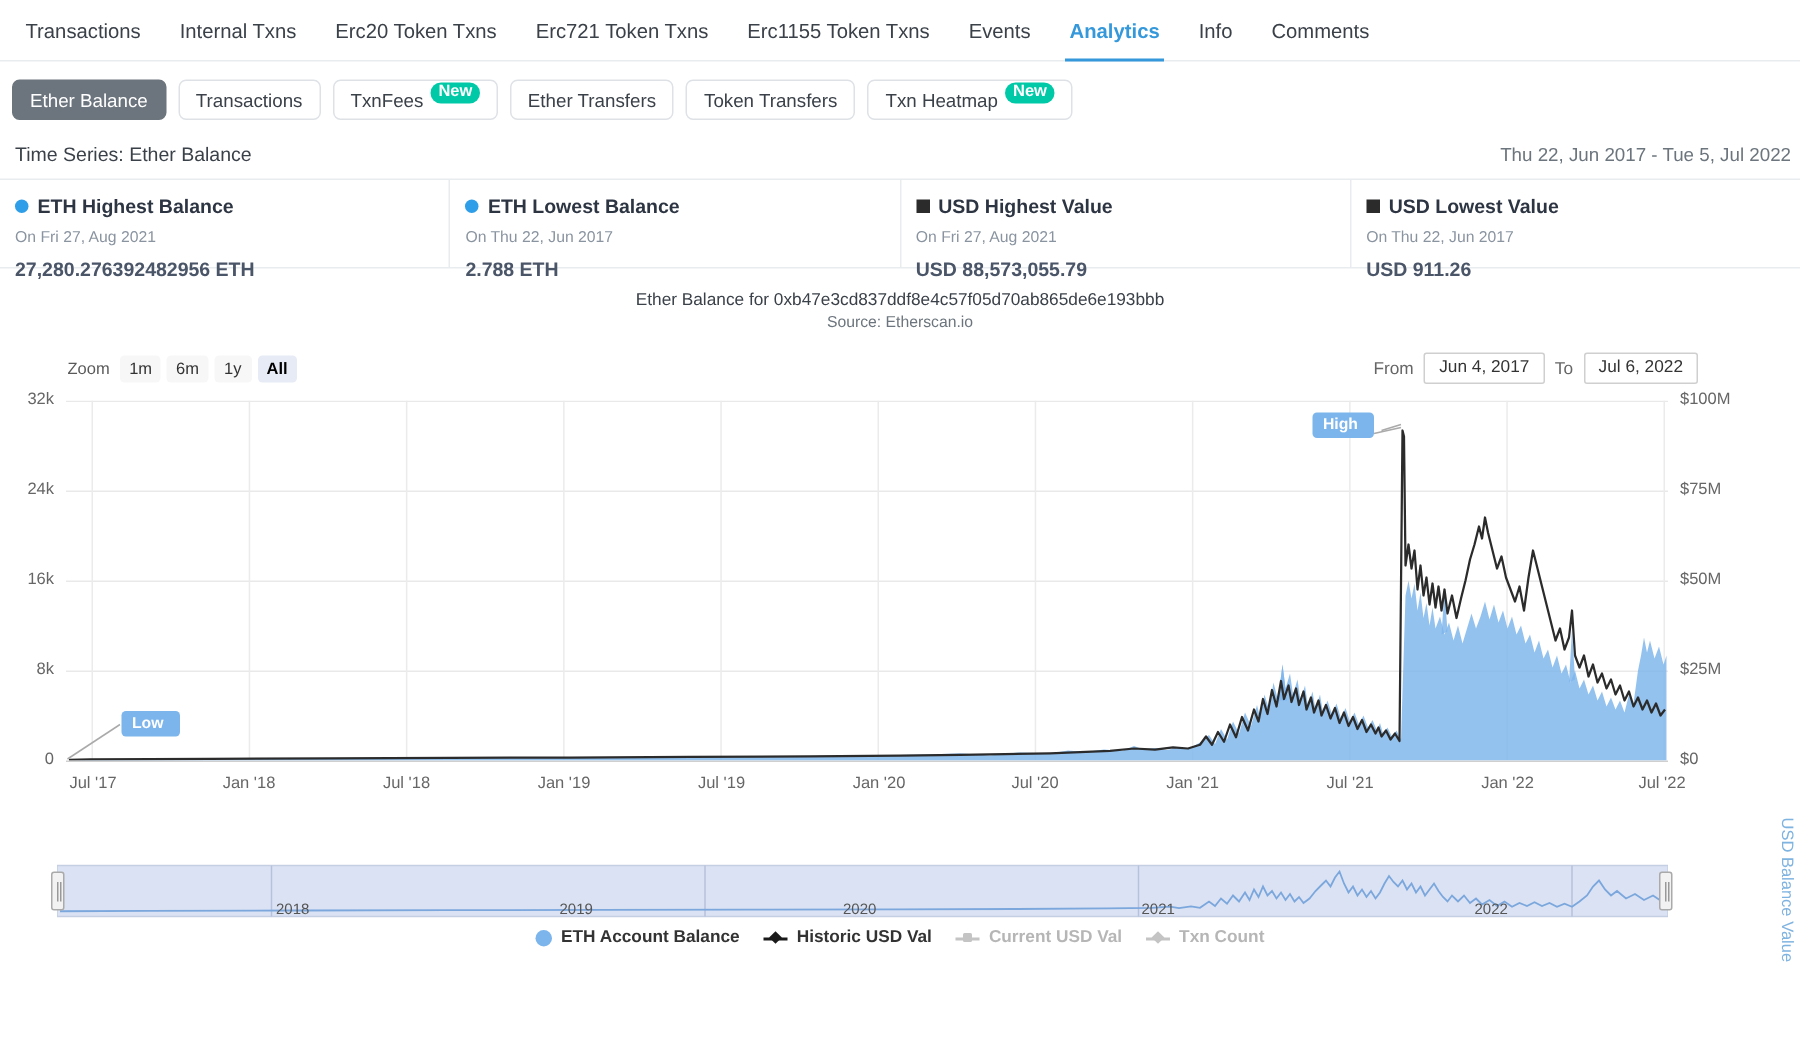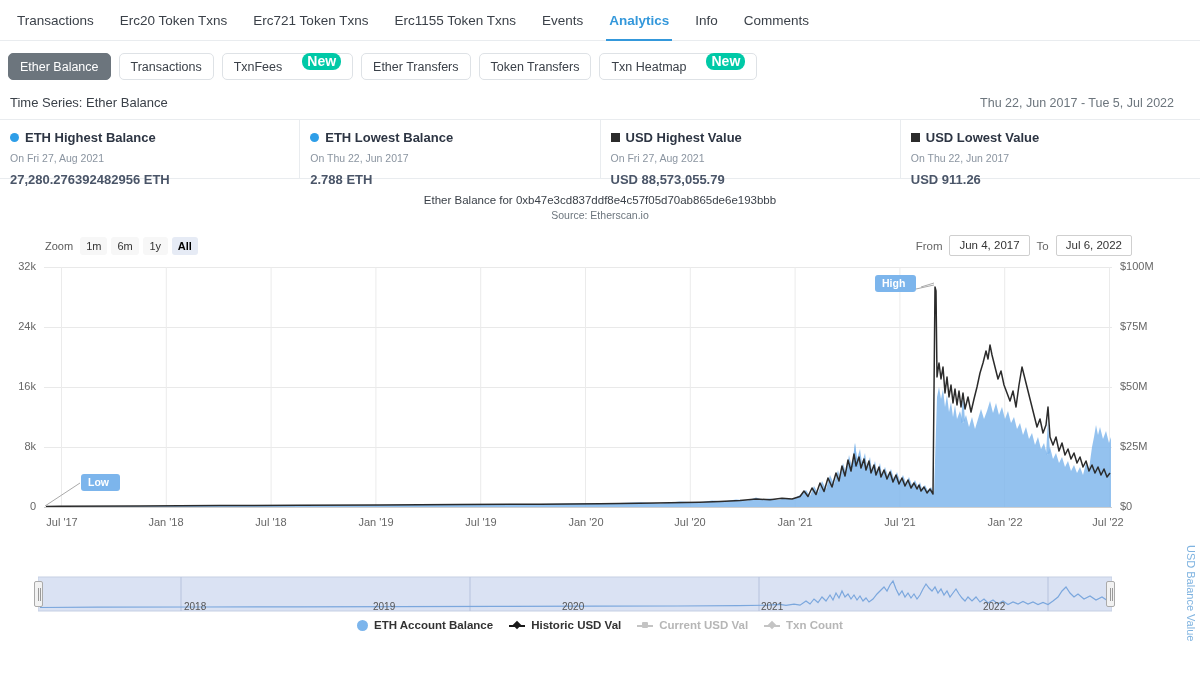--- a/index.html
+++ b/index.html
@@ -81,36 +81,35 @@
     white-space: nowrap;
   }
   .pill.active {
     background: #6c757d;
     border-color: #6c757d;
     color: #fff;
   }
   .newbadge {
     background: #00c9a7;
     color: #fff;
-    font-size: 14px;
+    font-size: 11px;
     font-weight: bold;
     border-radius: 8px;
     padding: 1px 5px 2px 5px;
     line-height: 1;
     position: relative;
     top: -5px;
-    margin-left: 15px;
   }
 
   
   .ts-header {
     display: flex;
     justify-content: space-between;
     align-items: center;
-    padding: 4px 26px 9px 10px;
+    padding: 4px 6px 9px 10px;
     font-size: 13px;
   }
   .ts-title { color: #3b4149; }
   .ts-range { color: #6c757d; font-size: 12.5px; }
 
   
   .cards {
     display: flex;
     border-top: 1px solid #e9ecef;
     border-bottom: 1px solid #e9ecef;
@@ -348,20 +347,23 @@
     transform: none;
     border-radius: 1px;
   }
 </style>
 </head>
 <body>
 
 <div class="topnav">
   <div class="topnav-item">
       <span>Transactions</span>
+    </div>
+  <div class="topnav-item">
+      <span>Internal Txns</span>
     </div>
   <div class="topnav-item">
       <span>Erc20 Token Txns</span>
     </div>
   <div class="topnav-item">
       <span>Erc721 Token Txns</span>
     </div>
   <div class="topnav-item">
       <span>Erc1155 Token Txns</span>
     </div>

